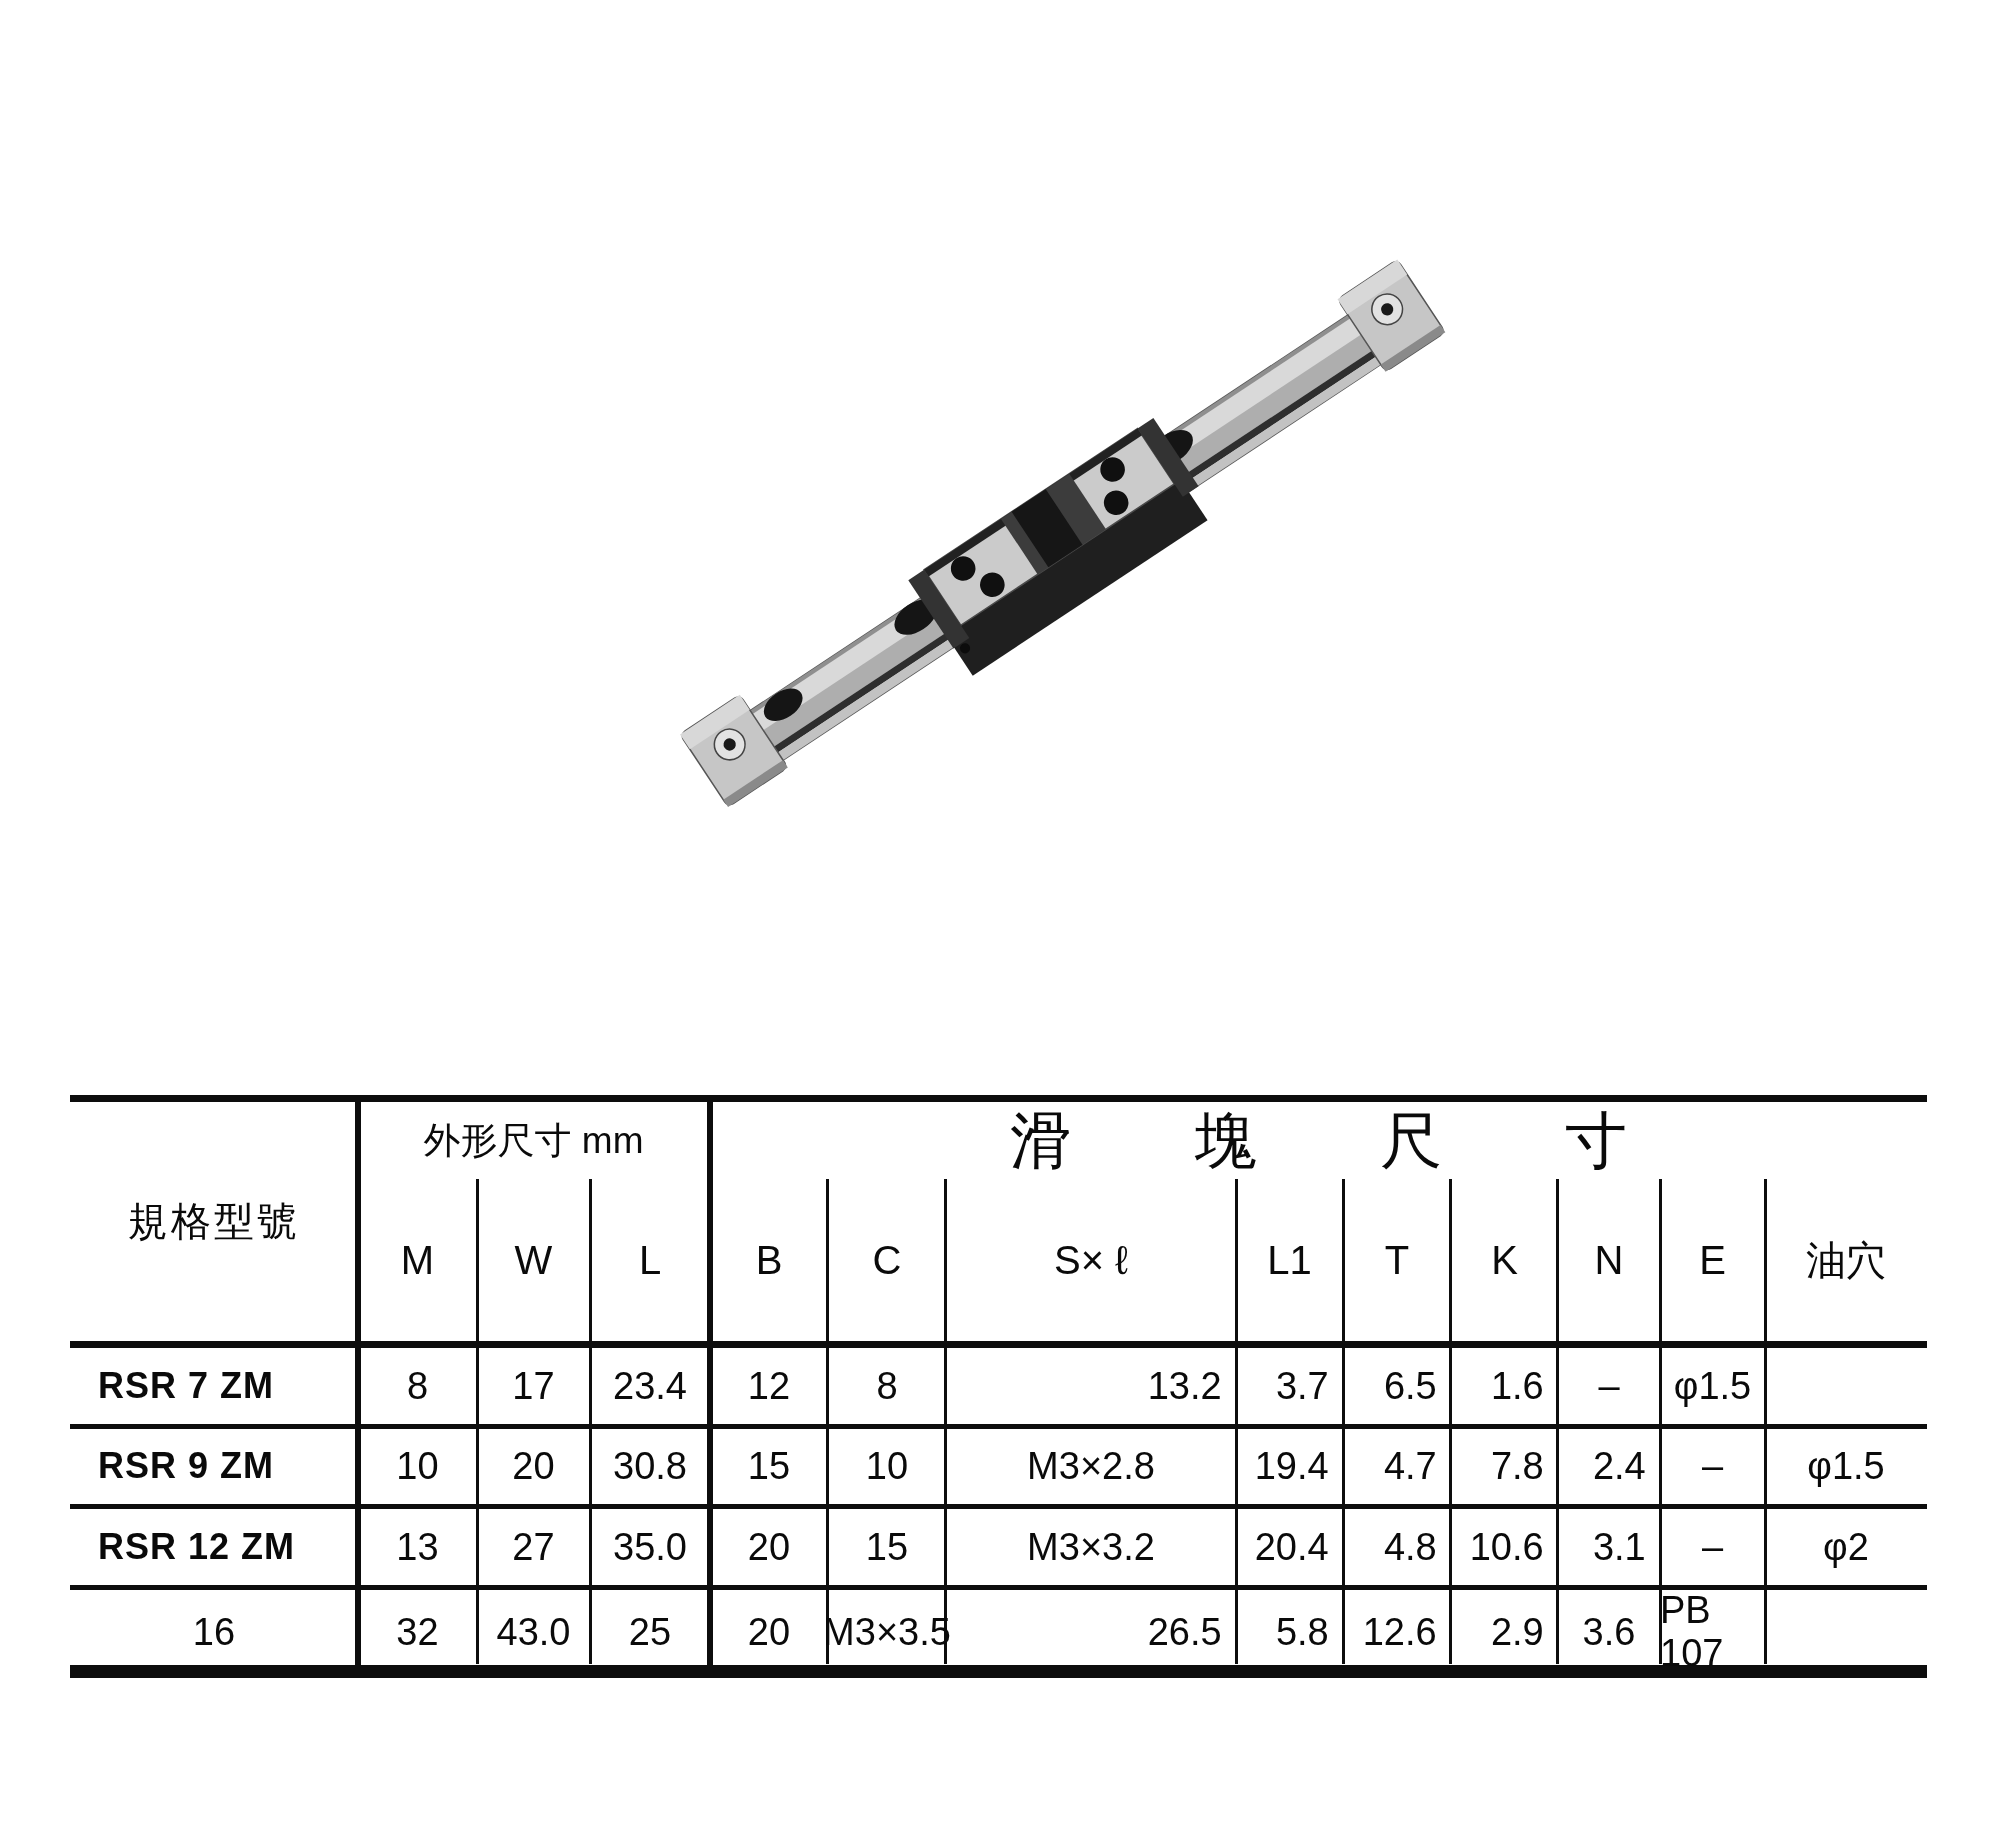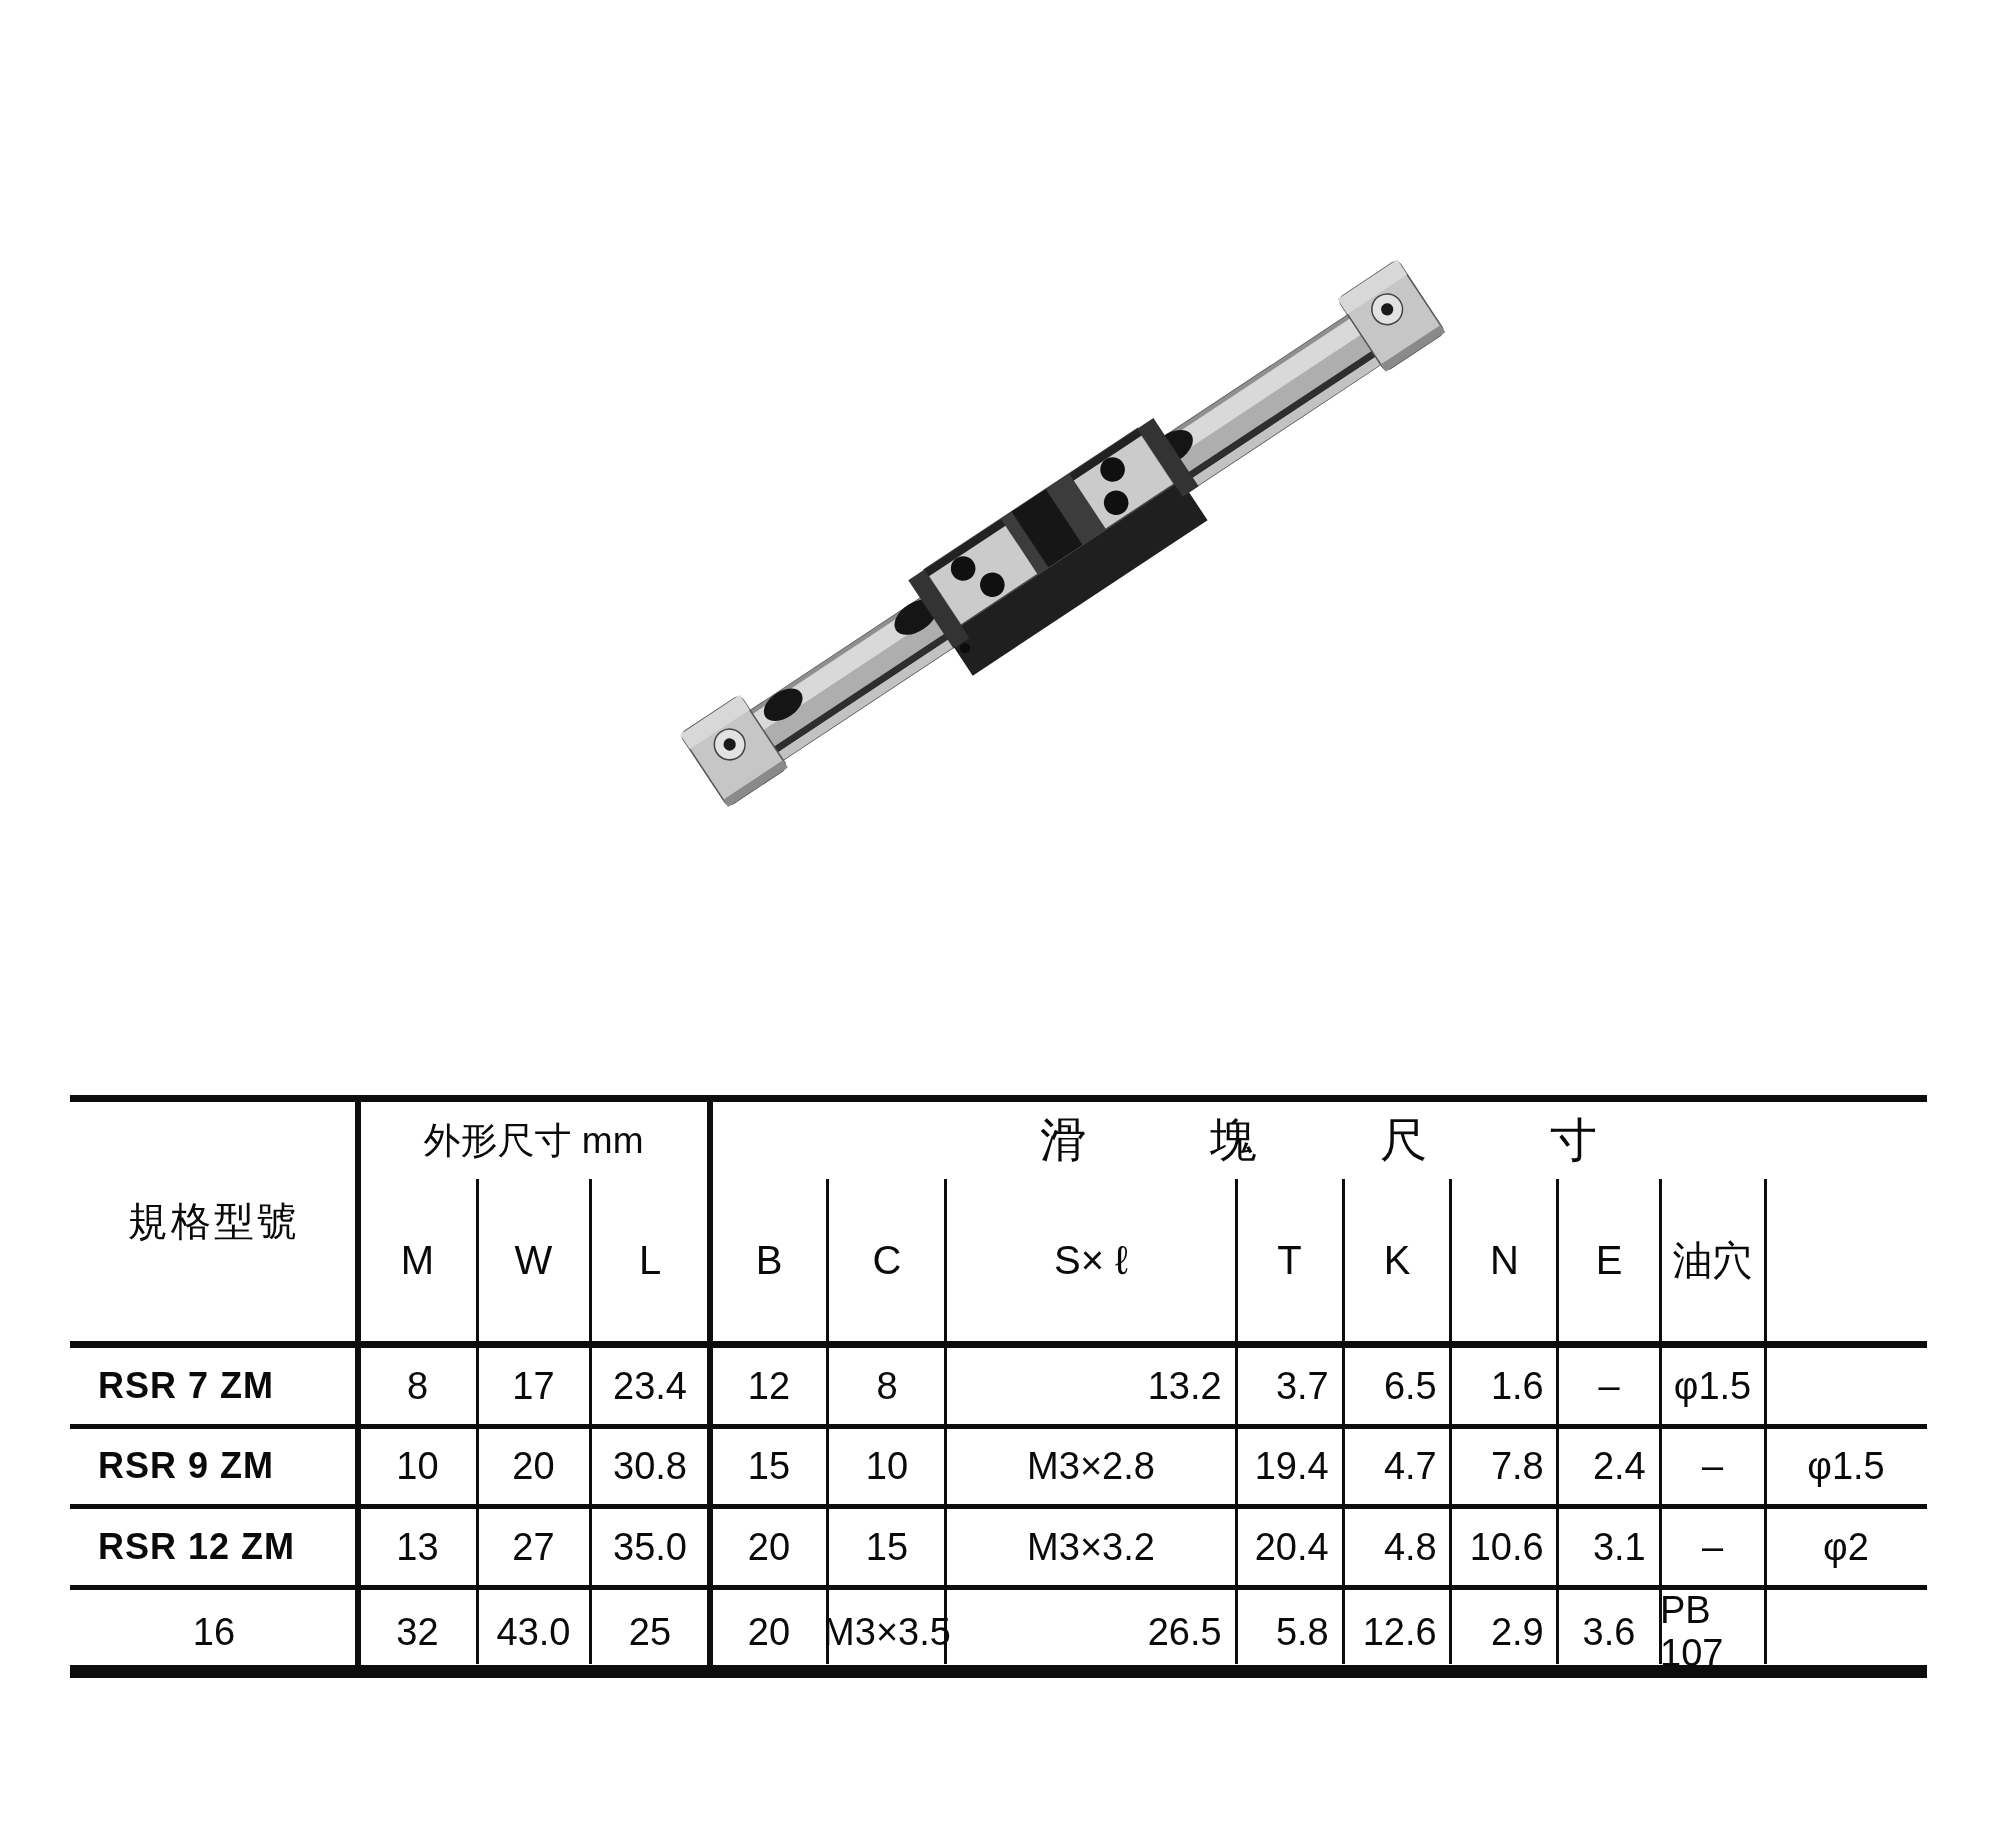--- a/index.html
+++ b/index.html
@@ -23,21 +23,21 @@
     font-size:40px;letter-spacing:3.1px;
   }
   .hdr-outer{
     position:absolute;left:288px;top:6.7px;width:351px;height:78px;
     display:flex;align-items:center;justify-content:center;
     font-size:37px;
   }
   .hdr-block{
     position:absolute;left:640px;top:6.7px;width:1217px;height:78px;
     display:flex;align-items:center;justify-content:center;
-    font-size:47px;letter-spacing:123px;padding-left:123px;box-sizing:border-box;
+    font-size:62px;letter-spacing:123px;padding-left:123px;box-sizing:border-box;
   }
   .hdr-letters{
     position:absolute;left:288px;top:84px;width:1569px;height:162px;
     display:grid;
     grid-template-columns:119px 113px 120px 118px 118px 290px 107px 108px 107px 102px 105px 162px;
   }
   .hdr-letters > div{
     display:flex;align-items:center;justify-content:center;
     font-size:40px;
   }
@@ -129,20 +129,21 @@
   <div class="hdr-outer">外形尺寸 mm</div>
   <div class="hdr-block">滑塊尺寸</div>
 
   <div class="hdr-letters">
     <div>M</div>
     <div>W</div>
     <div>L</div>
     <div>B</div>
     <div>C</div>
     <div>S× ℓ</div>
+    <div>L1</div>
     <div>T</div>
     <div>K</div>
     <div>N</div>
     <div>E</div>
     <div>油穴</div>
   </div>
 
   <div class="trow" style="top:253px">
     <div class="cell cm">RSR 7 ZM</div>
     <div class="cell cc">8</div>

